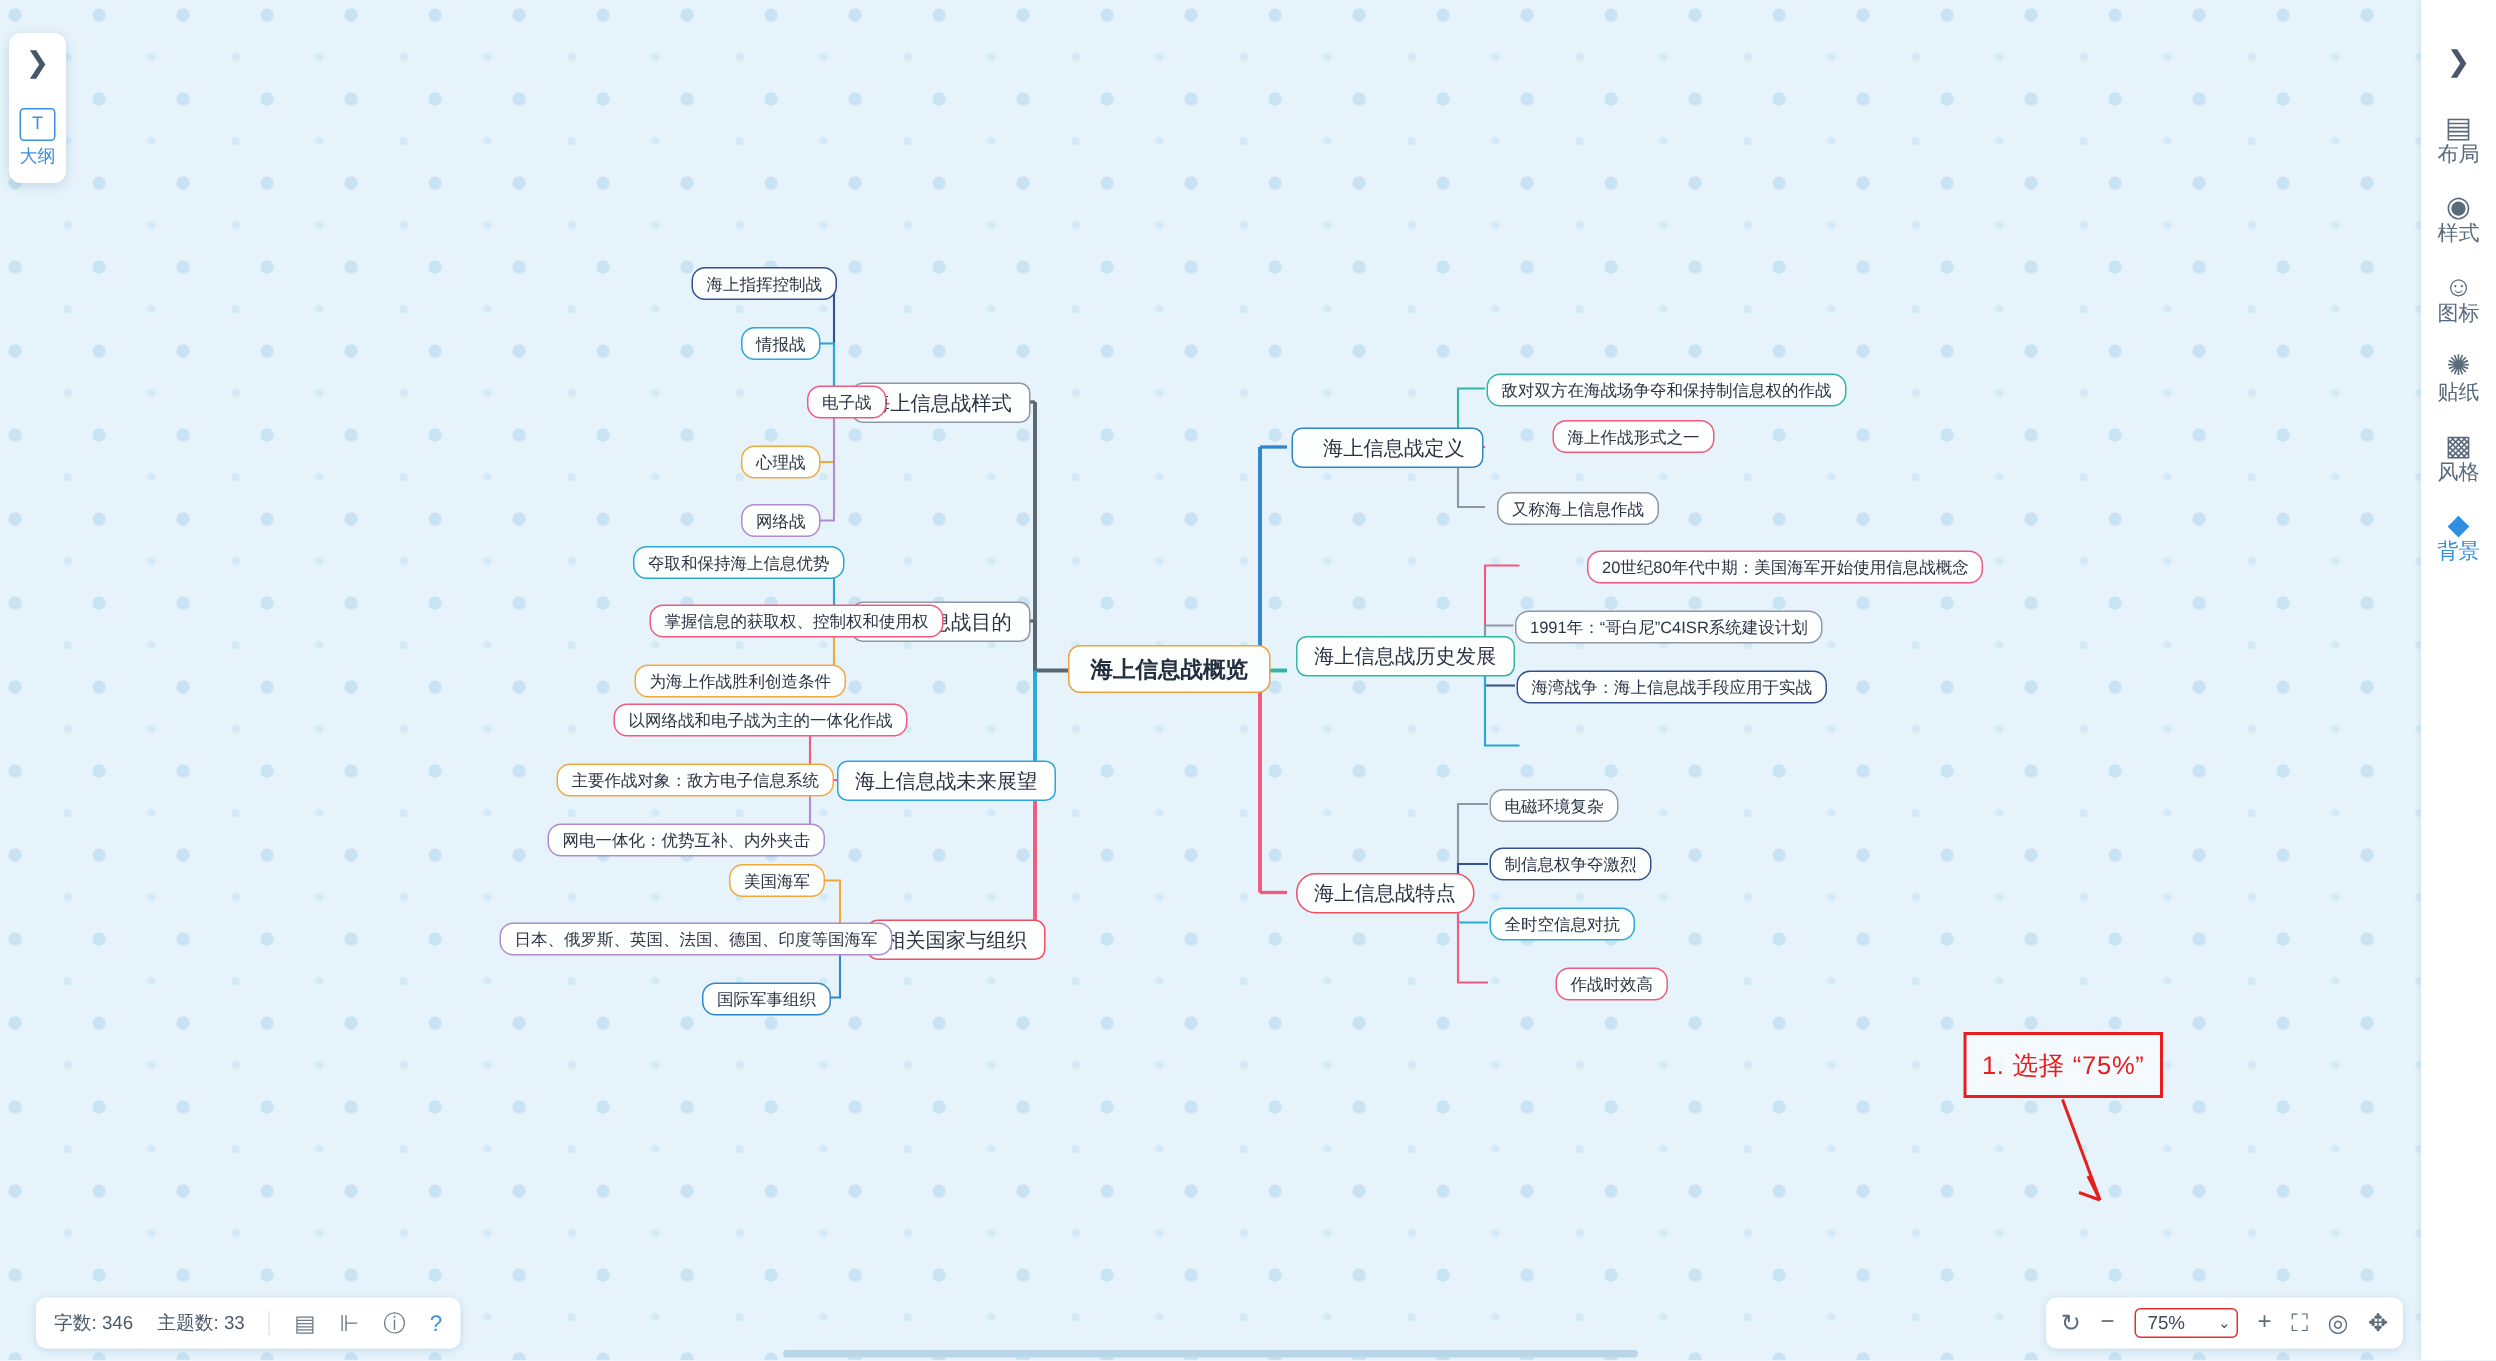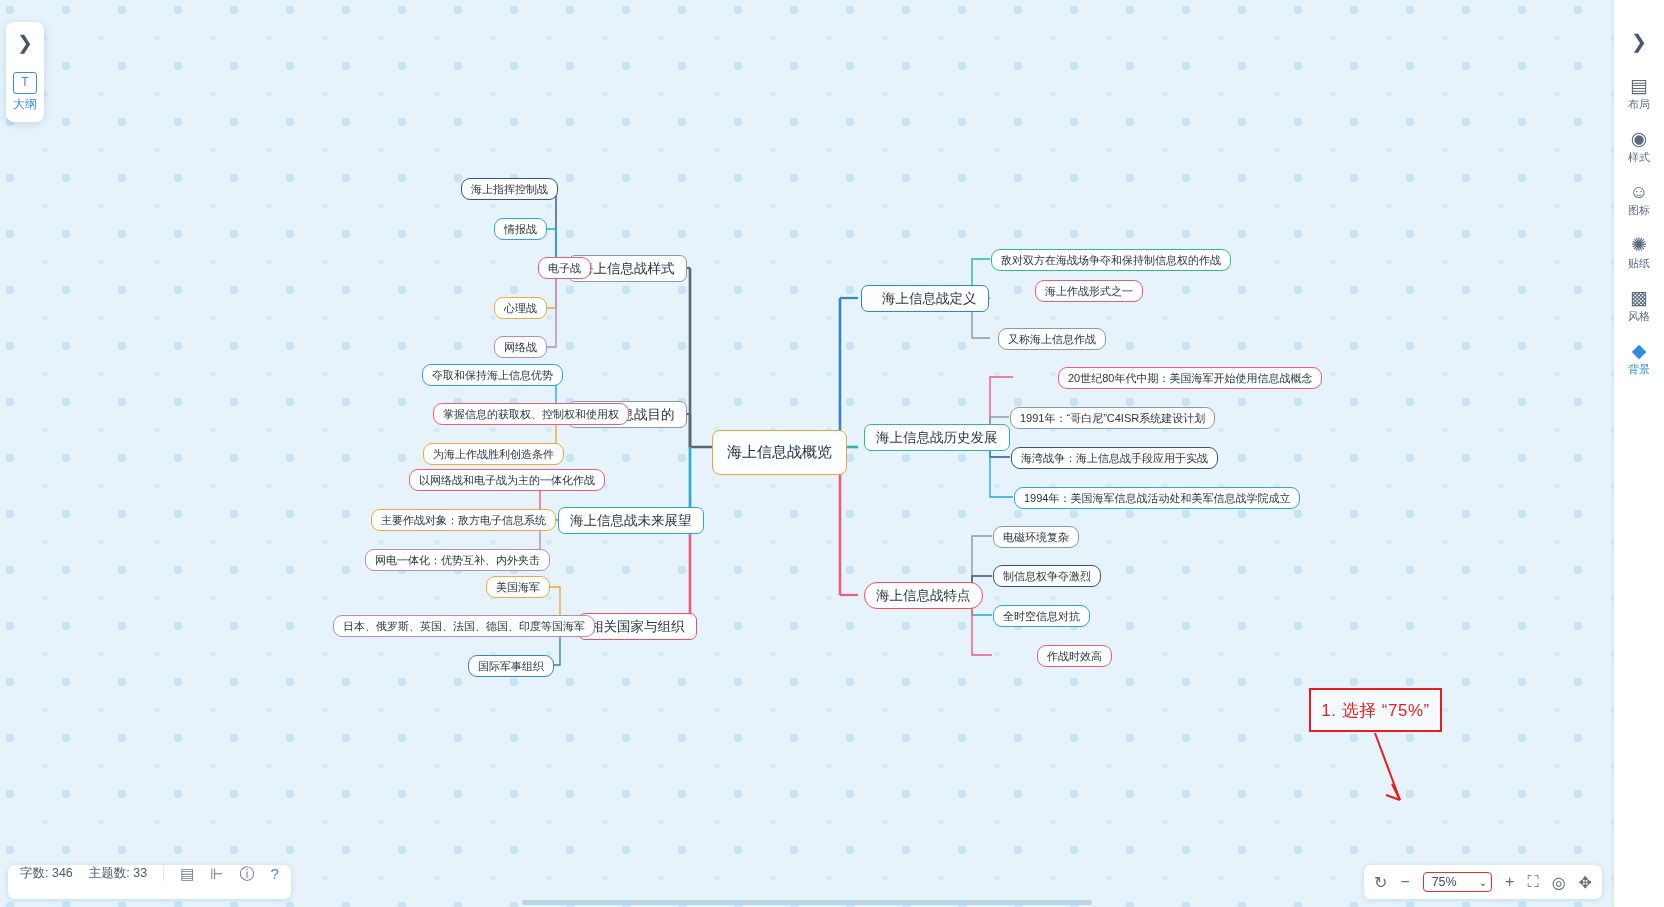--- a/index.html
+++ b/index.html
@@ -34,28 +34,28 @@
 
   
   #right-bar {
     position:absolute; right:0; top:0; width:50px; height:907px;
     background:#fff; box-shadow:-1px 0 4px rgba(40,90,130,.10);
     display:flex; flex-direction:column; align-items:center; padding-top:30px;
   }
   #right-bar .rchev { font-size:19px; color:#46566b; margin-bottom:22px; cursor:pointer;}
   .rb-item { width:50px; text-align:center; margin-bottom:16px; cursor:pointer; color:#5a6b7d;}
   .rb-item .ic { font-size:19px; line-height:22px; display:block; }
-  .rb-item .tx { font-size:11px; line-height:15px; display:block; }
+  .rb-item .tx { font-size:14px; line-height:15px; display:block;font-family:Liberation Mono, monospace; }
   .rb-item.active { color:#2f8ee0; }
 
   
   #status {
-    position:absolute; left:8px; bottom:8px; height:34px; padding:0 12px;
+    position:absolute; left:24px; bottom:8px; height:34px; padding:0 12px;
     background:#fff; border-radius:7px; box-shadow:0 1px 6px rgba(40,90,130,.16);
-    display:flex; align-items:flex-start; gap:16px; font-size:12.5px; color:#4a5a6b;
+    display:flex; align-items:center; gap:16px; font-size:12.5px; color:#4a5a6b;
   }
   #status .sep { width:1px;height:16px;background:#dfe6ec; }
   #status .ic { font-size:15px; color:#6d7b8a; cursor:pointer; }
   #status .ic.help { color:#3b8fe0; }
 
   
   #zoombar {
     position:absolute; right:62px; bottom:8px; height:34px; padding:0 10px;
     background:#fff; border-radius:7px; box-shadow:0 1px 6px rgba(40,90,130,.16);
     display:flex; align-items:center; gap:13px; font-size:13px; color:#4a5a6b;
@@ -80,22 +80,22 @@
     background:#b9d6e8; border-radius:3px; }
 
   
   .node {
     position:absolute; display:flex; align-items:center; justify-content:center;
     background:#fdfefe; border-radius:9px; white-space:nowrap;
     color:#2b3442; padding:0 9px; height:22px; font-size:11px;
     border:1.4px solid #9aa7b4;
   }
   .node.root {
-    height:45px; font-size:15px; padding:0 14px; border-radius:8px;
-    border:1.6px solid #f0a23c; color:#23303f;
+    height:32px; font-size:15px; padding:0 14px; border-radius:8px;
+    border:1.6px solid #f0a23c; color:#23303f;font-weight:bold;
   }
   .node.l1 { height:27px; font-size:13.5px; padding:0 11px; border-radius:7px; border-width:1.6px; }
 
   .b-gray   { border-color:#8c98a5; }
   .b-blue   { border-color:#2f86c8; }
   .b-dblue  { border-color:#34518f; }
   .b-pink   { border-color:#ef5a7e;margin-left:44px; }
   .b-orange { border-color:#f0a93c; }
   .b-purple { border-color:#b08bd0; }
   .b-teal   { border-color:#2fb7a4; }
@@ -190,21 +190,20 @@
 
   <div class="node l1 b-blue" style="left:861px; top:285px;padding-left:20px;">海上信息战定义</div>
   <div class="node b-teal" style="left:991px; top:249px;">敌对双方在海战场争夺和保持制信息权的作战</div>
   <div class="node b-pink" style="left:991px; top:280px;text-align:center;">海上作战形式之一</div>
   <div class="node b-gray" style="left:998px; top:328px;">又称海上信息作战</div>
 
   <div class="node l1 b-teal" style="left:864px; top:424px;">海上信息战历史发展</div>
   <div class="node b-pink" style="left:1014px; top:367px;">20世纪80年代中期：美国海军开始使用信息战概念</div>
   <div class="node b-gray" style="left:1010px; top:407px;">1991年：“哥白尼”C4ISR系统建设计划</div>
   <div class="node b-dblue" style="left:1011px; top:447px;">海湾战争：海上信息战手段应用于实战</div>
-  <div class="node b-cyan" style="left:1014px; top:487px;">1994年：美国海军信息战活动处和美军信息战学院成立</div>
 
   <div class="node l1 b-red" style="left:864px; top:582px;border-radius:13px;">海上信息战特点</div>
   <div class="node b-gray" style="left:993px; top:526px;">电磁环境复杂</div>
   <div class="node b-dblue" style="left:993px; top:565px;">制信息权争夺激烈</div>
   <div class="node b-cyan" style="left:993px; top:605px;">全时空信息对抗</div>
   <div class="node b-pink" style="left:993px; top:645px;">作战时效高</div>
 
   <div id="left-panel">
     <div class="chev">❯</div>
     <div class="outline-btn">

